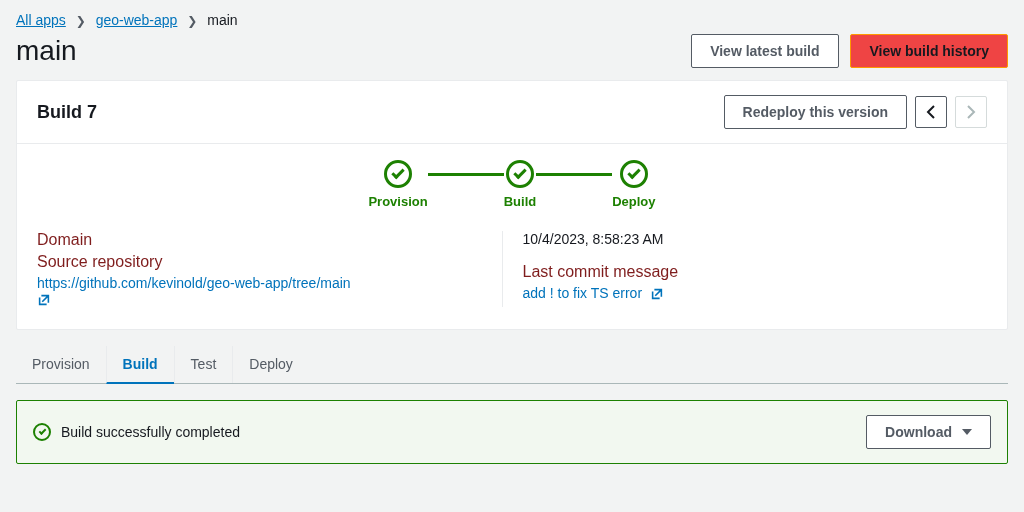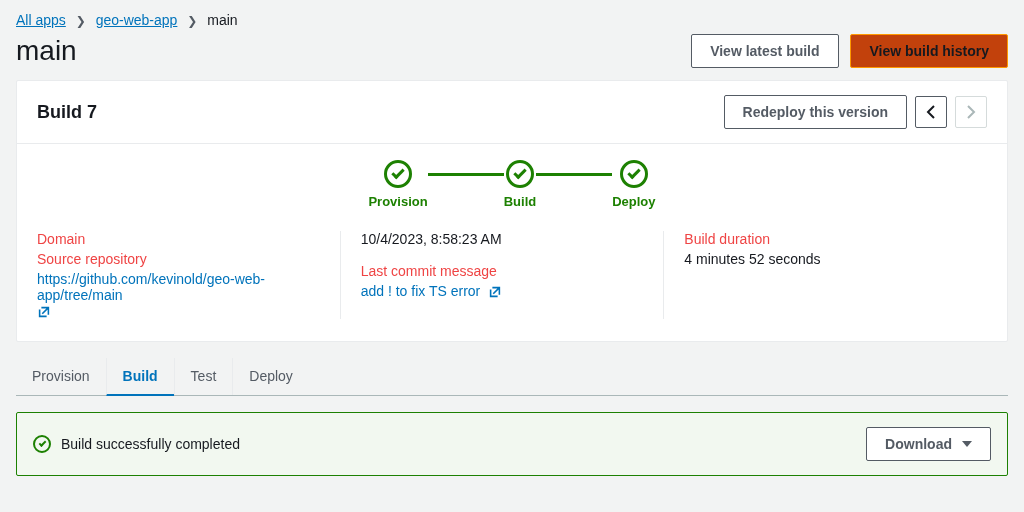--- a/index.html
+++ b/index.html
@@ -18,21 +18,21 @@
   .breadcrumb a { text-decoration: underline; }
   .chev { color: #545b64; padding: 0 6px; font-size: 12px; }
   .title-row { display: flex; align-items: center; justify-content: space-between; margin-bottom: 12px; }
   .title-row h1 { font-size: 28px; font-weight: 500; }
   .btn {
     display: inline-flex; align-items: center; justify-content: center;
     border: 1px solid #545b64; background: #fff; color: #545b64;
     font-weight: 700; font-size: 14px; padding: 16px 18px; height: 32px;
     cursor: pointer; border-radius: 2px;
   }
-  .btn.primary { background: #c2410c; border-color: #ff9900; color: #16191f; }
+  .btn.primary { background: #ef4444; border-color: #ff9900; color: #16191f; }
   .btn + .btn { margin-left: 8px; }
   .btn.icon { width: 32px; padding: 0; }
   .card { background: #fff; border: 1px solid #e9ebed; border-radius: 2px; }
   .card-header {
     display: flex; align-items: center; justify-content: space-between;
     padding: 14px 20px; border-bottom: 1px solid #e9ebed;
   }
   .card-header h2 { font-size: 18px; font-weight: 700; }
   .header-actions { display: flex; align-items: center; gap: 0; }
   .pipeline { display: flex; align-items: flex-start; justify-content: center; padding: 16px 0 8px; }
@@ -40,21 +40,21 @@
   .circle {
     width: 28px; height: 28px; border: 3px solid #1d8102; border-radius: 50%;
     display: flex; align-items: center; justify-content: center;
   }
   .check { width: 12px; height: 7px; border-left: 3px solid #1d8102; border-bottom: 3px solid #1d8102; transform: rotate(-45deg); margin-top: -3px; }
   .stage-label { font-size: 13px; font-weight: 700; color: #1d8102; margin-top: 6px; }
   .connector { width: 76px; height: 3px; background: #1d8102; margin-top: 13px; }
   .details { display: flex; padding: 14px 20px 22px; }
   .col { flex: 1; padding-right: 20px; }
   .col + .col { border-left: 1px solid #e9ebed; padding-left: 20px; }
-  .field-label { font-size: 14px; color: #ef4444; margin-bottom: 4px; }
+  .field-label { font-size: 16px; color: #7f1d1d; margin-bottom: 4px; }
   .field-value { font-size: 14px; margin-bottom: 16px; }
   .field-value:last-child { margin-bottom: 0; }
   .ext-icon { display: inline-block; vertical-align: middle; margin-left: 4px; }
   .tabs { display: flex; border-bottom: 1px solid #aab7b8; margin-top: 16px; }
   .tab { padding: 10px 16px; font-size: 14px; color: #545b64; cursor: pointer; }
   .tab.active { color: #0073bb; font-weight: 700; border-bottom: 2px solid #0073bb; margin-bottom: -1px; }
   .tab + .tab { border-left: 1px solid #e9ebed; }
   .status-bar {
     margin-top: 16px; border: 1px solid #1d8102; background: #f2f8f0;
     padding: 14px 16px; display: flex; align-items: center; justify-content: space-between;
@@ -148,24 +148,20 @@
       <div class="field-value">
         <a href="#">add ! to fix TS error</a>
         <span class="ext-icon">
           <svg width="14" height="14" viewBox="0 0 16 16">
               <path d="M5 3h8v8M13 3L6 10" stroke="#0073bb" stroke-width="1.8" fill="none"></path>
               <path d="M11 13H3V5" stroke="#0073bb" stroke-width="1.8" fill="none"></path>
             </svg>
         </span>
       </div>
     </div>
-    <div class="col">
-      <div class="field-label">Build duration</div>
-      <div class="field-value">4 minutes 52 seconds</div>
-    </div>
   </div>
 </div>
 
 <div class="tabs">
   <div class="tab">Provision</div>
   <div class="tab active">Build</div>
   <div class="tab">Test</div>
   <div class="tab">Deploy</div>
 </div>
 

